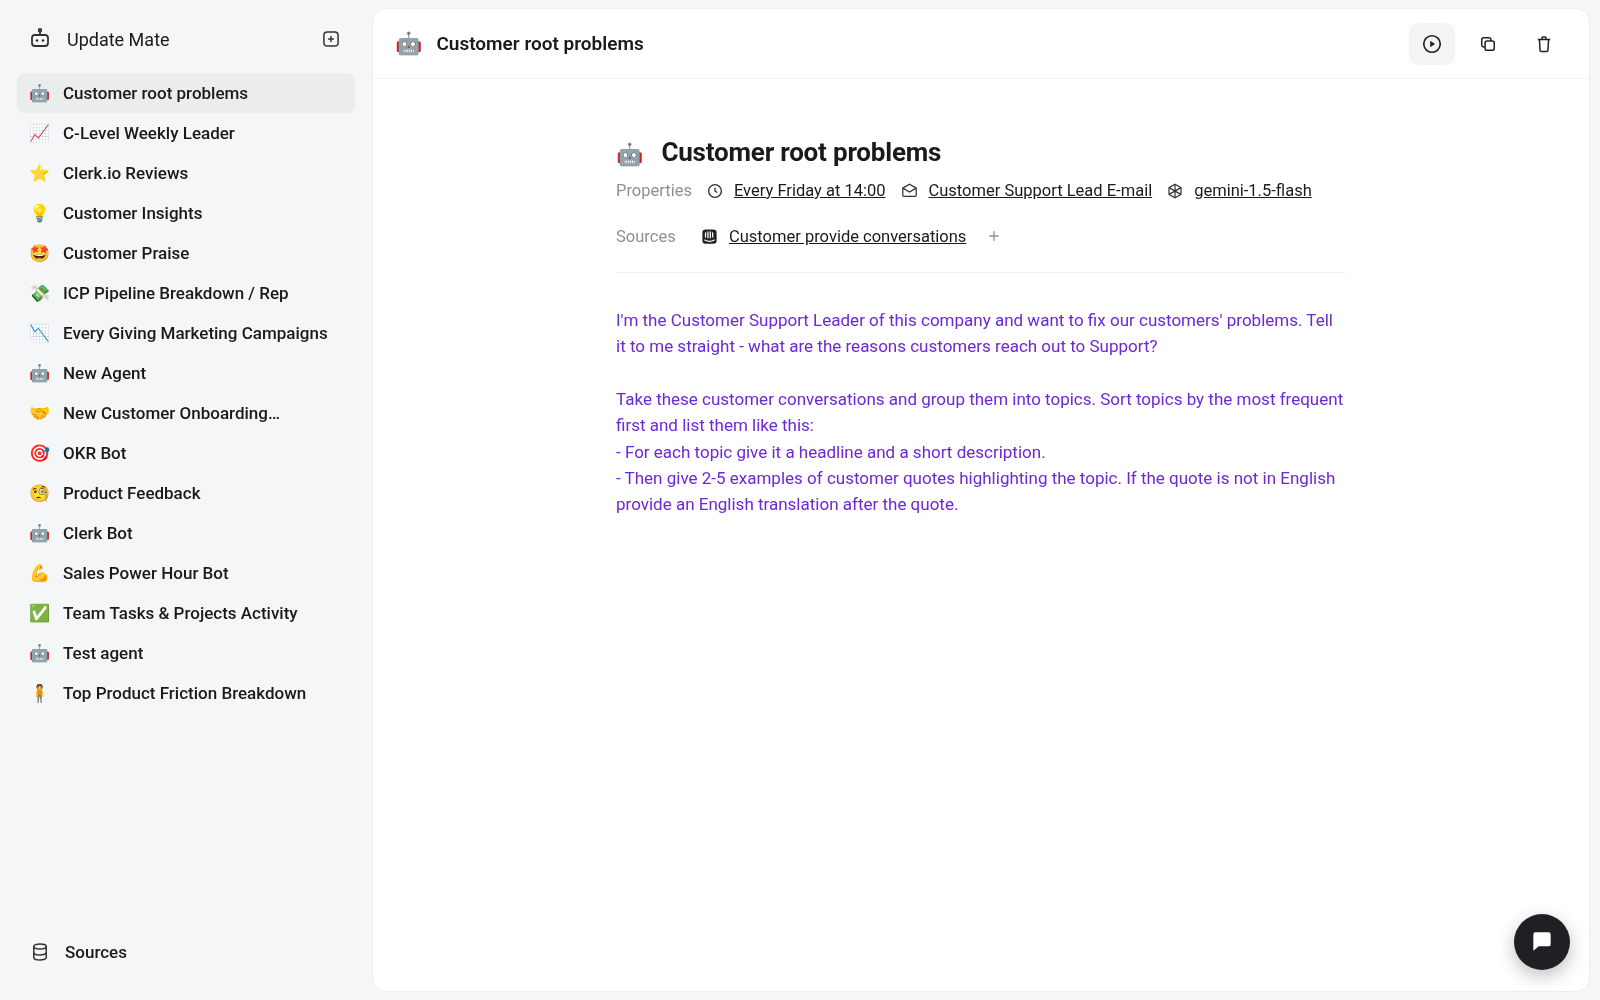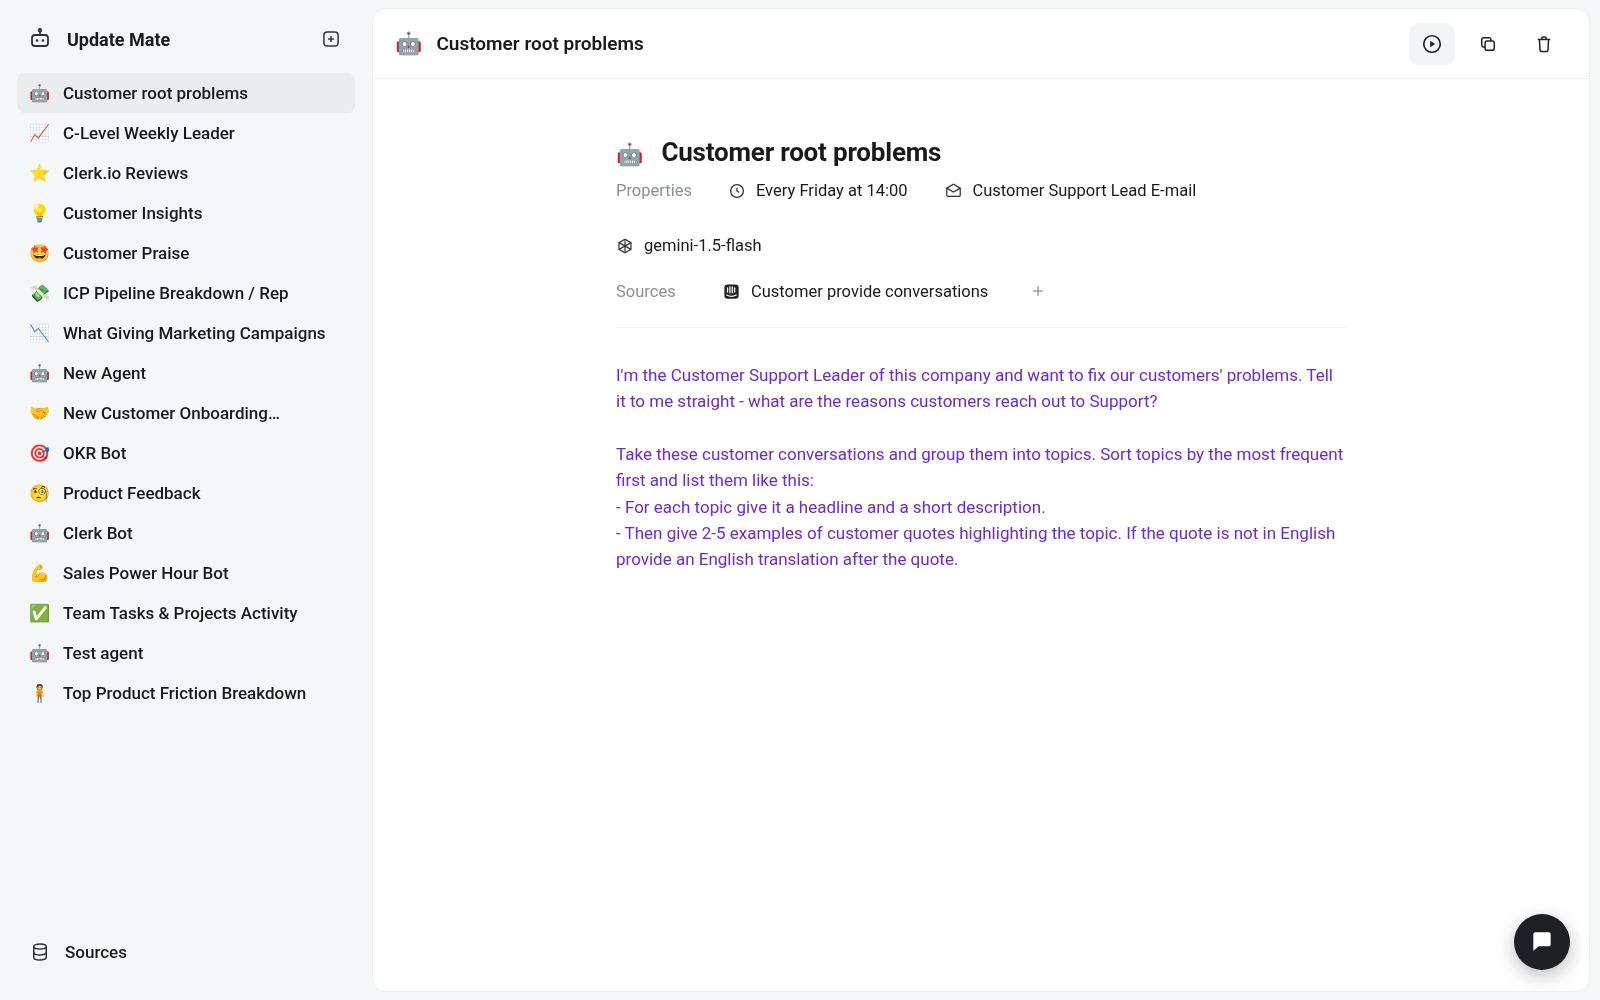--- a/index.html
+++ b/index.html
@@ -28,21 +28,21 @@
   .sidebar-header .bot-icon {
     width: 26px;
     height: 26px;
     margin-right: 14px;
     display: inline-flex;
     align-items: center;
     justify-content: center;
   }
   .sidebar-header .title {
     font-size: 18px;
-    font-weight: 700;
+    font-weight: 400;
     flex: 1;
   }
   .sidebar-header .add-btn {
     width: 28px;
     height: 28px;
     border-radius: 6px;
     display: flex;
     align-items: center;
     justify-content: center;
     cursor: pointer;
@@ -173,34 +173,35 @@
   .doc-sub {
     color: #8a8f98;
     font-size: 17px;
     margin-left: 40px;
     margin-bottom: 38px;
   }
   .meta-row {
     display: flex;
     align-items: center;
     flex-wrap: wrap;
-    gap: 36px;
+    gap: 14px;
     margin-bottom: 22px;
     font-size: 16.5px;
   }
   .meta-label {
     color: #8a8f98;
     min-width: 70px;
   }
   .pill {
     display: inline-flex;
     align-items: center;
     gap: 10px;
     color: #1a1a1a;
     cursor: pointer;
+    text-decoration: underline;
   }
   .pill .icon {
     display: inline-flex;
     color: #444;
   }
   .add-source {
     width: 28px;
     height: 28px;
     display: inline-flex;
     align-items: center;
@@ -281,21 +282,21 @@
       <div class="agent-item">
         <span class="emoji">🤩</span>
         <span>Customer Praise</span>
       </div>
       <div class="agent-item">
         <span class="emoji">💸</span>
         <span>ICP Pipeline Breakdown / Rep</span>
       </div>
       <div class="agent-item">
         <span class="emoji">📉</span>
-        <span>What Giving Marketing Campaigns</span>
+        <span>Every Giving Marketing Campaigns</span>
       </div>
       <div class="agent-item">
         <span class="emoji">🤖</span>
         <span>New Agent</span>
       </div>
       <div class="agent-item">
         <span class="emoji">🤝</span>
         <span>New Customer Onboarding…</span>
       </div>
       <div class="agent-item">

